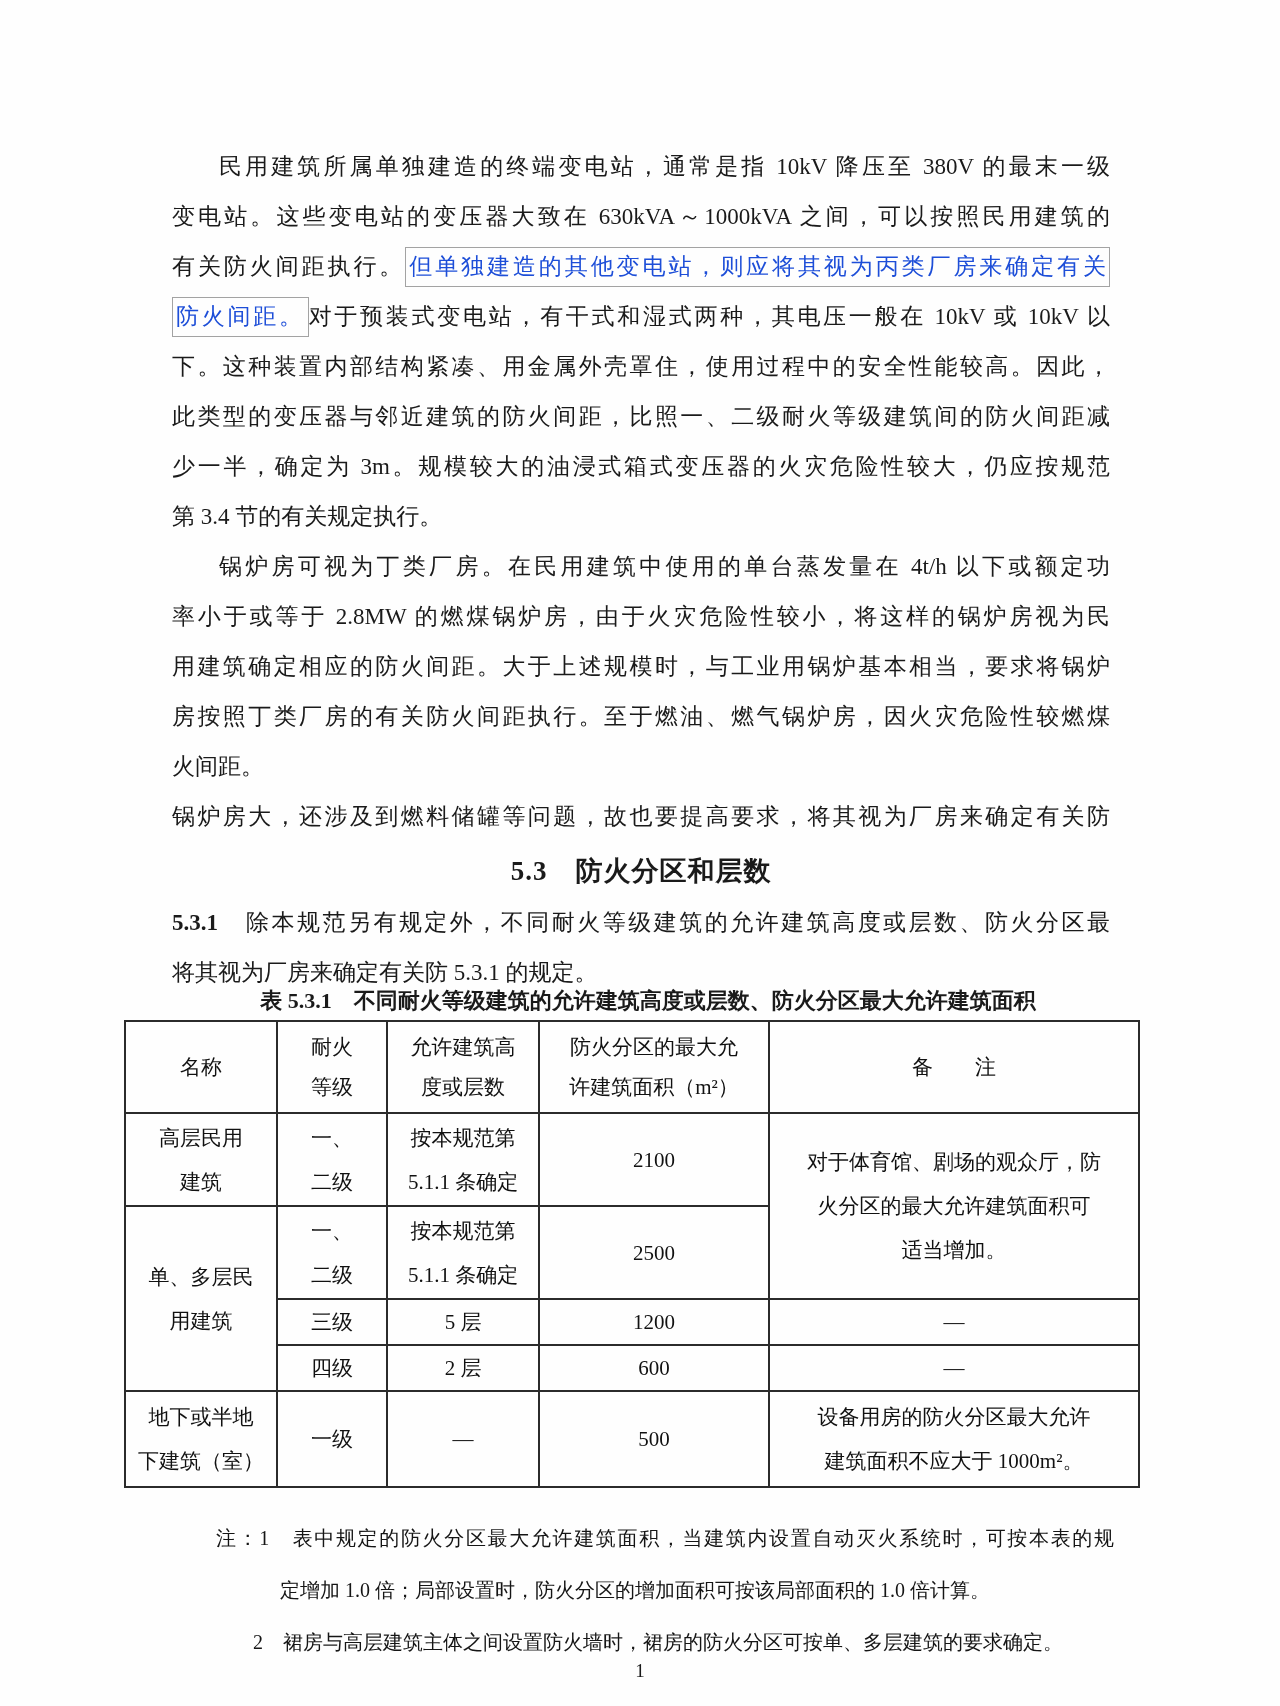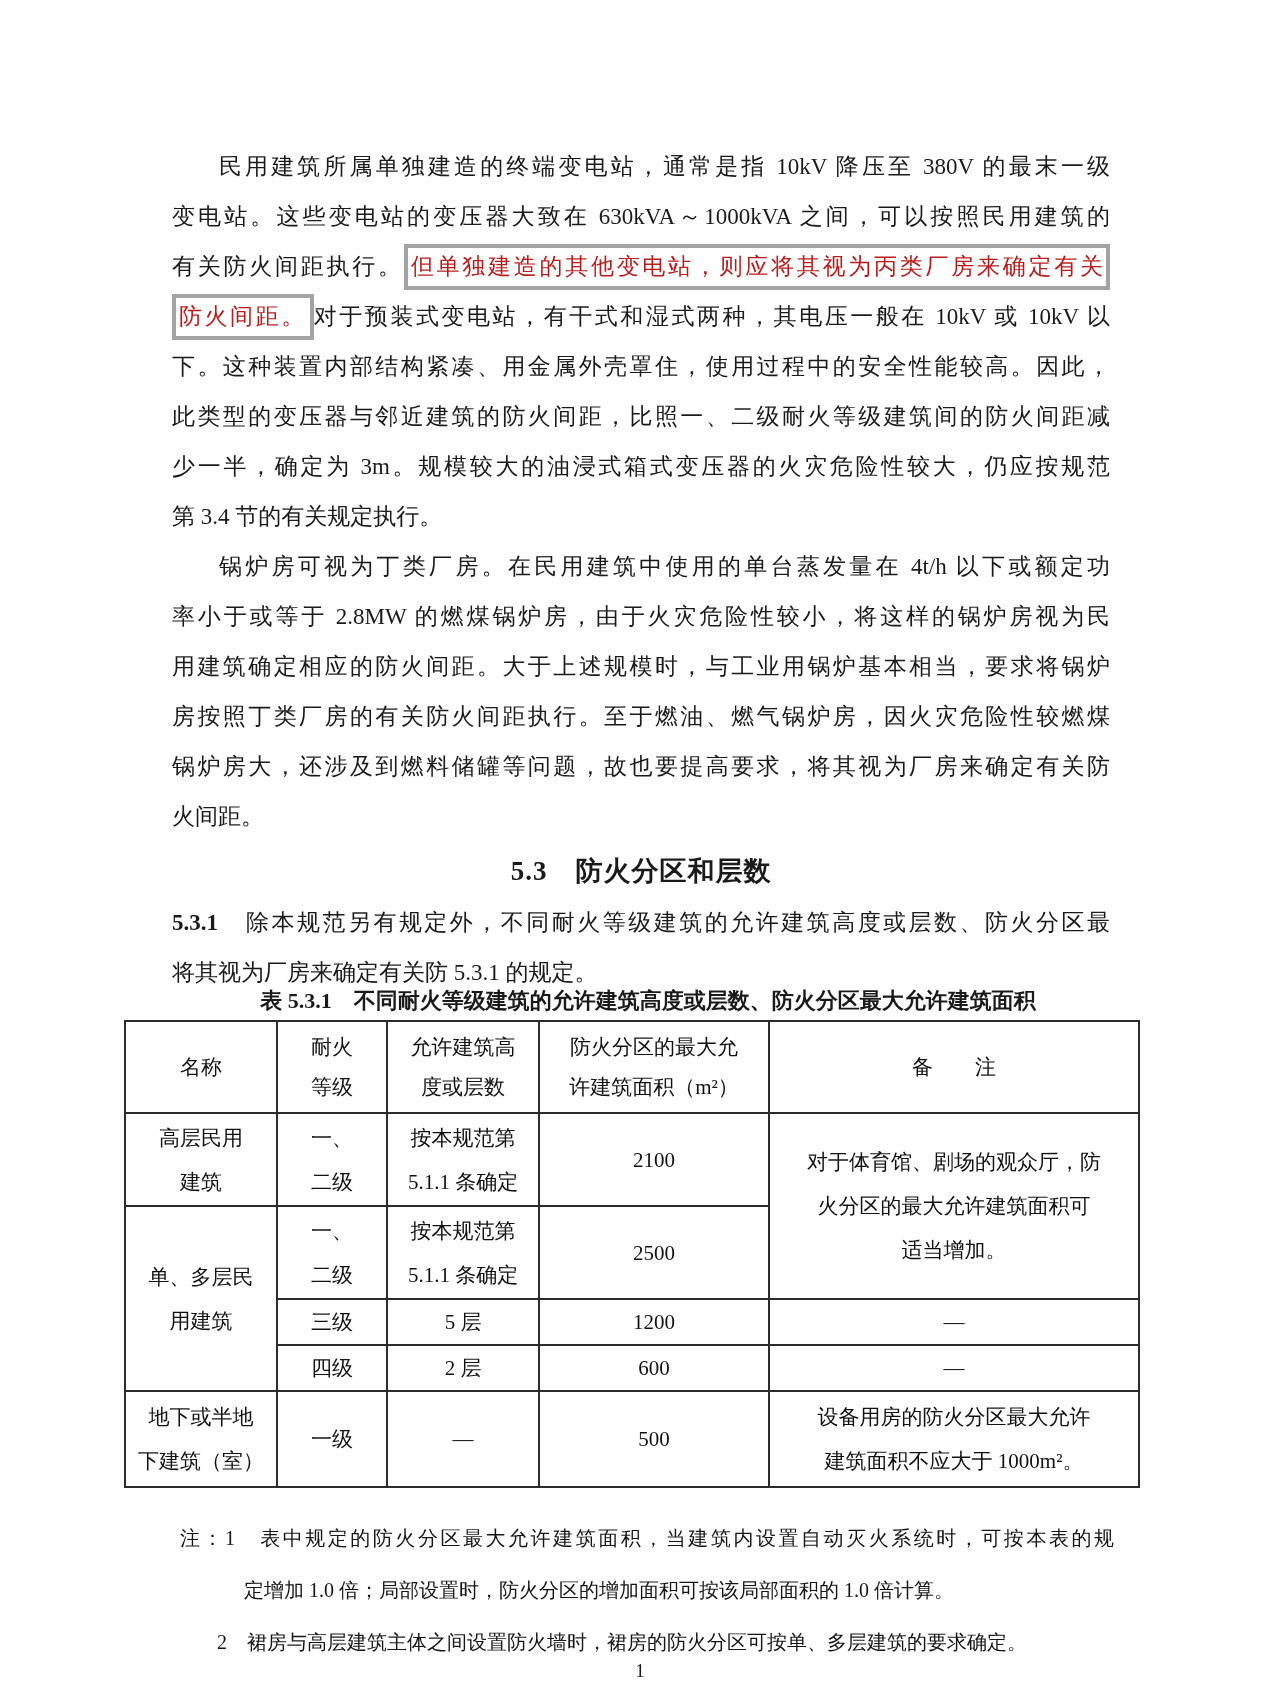--- a/index.html
+++ b/index.html
@@ -13,22 +13,22 @@
   
   .col-text{position:absolute;left:172px;top:142px;width:938px;}
   .pline{
     height:50px;line-height:50px;font-size:23px;
     text-align:justify;text-align-last:justify;
     white-space:nowrap;
   }
   .pline.lastline{text-align-last:left;}
   .pline.indent{text-indent:47px;}
   .redbox{
-    color:#b91c1c;
-    border:4px solid #a3a3a3;
+    color:#1d4ed8;
+    border:1px solid #a3a3a3;
     padding:6px 3px 7px 3px;
   }
   
   .sec-heading{
     margin-top:6px;height:46px;line-height:46px;
     text-align:center;font-weight:bold;font-size:27px;
     font-family:"Liberation Serif",sans-serif;
     letter-spacing:1px;
   }
   .clause{margin-top:4px;}
@@ -55,21 +55,21 @@
   }
   td.remark-merged{text-align:left;line-height:50px;padding:0 12px;}
   td.remark-left{text-align:left;line-height:47px;padding:0 12px;}
   tr.hdr td{line-height:40px;}
   
   .notes{
     position:absolute;left:180px;top:1512px;width:934px;
     font-family:"Liberation Serif",sans-serif;
     font-size:20px;color:#151515;
   }
-  .note-line{height:52px;line-height:52px;white-space:nowrap;}
+  .note-line{height:52px;line-height:52px;white-space:nowrap;margin-left:36px;}
   .note-line.just{text-align:justify;text-align-last:justify;}
   .note-ind2{padding-left:64px;}
   .note-ind3{padding-left:37px;}
   
   .pageno{
     position:absolute;left:0;top:1660px;width:1280px;
     text-align:center;font-size:19px;
     font-family:"Liberation Serif",sans-serif;
   }
 </style>
@@ -87,22 +87,22 @@
     <div class="pline">此类型的变压器与邻近建筑的防火间距，比照一、二级耐火等级建筑间的防火间距减</div>
     <div class="pline">少一半，确定为 3m。规模较大的油浸式箱式变压器的火灾危险性较大，仍应按规范</div>
     <div class="pline lastline">第 3.4 节的有关规定执行。</div>
   </div>
 
   <div>
     <div class="pline indent">锅炉房可视为丁类厂房。在民用建筑中使用的单台蒸发量在 4t/h 以下或额定功</div>
     <div class="pline">率小于或等于 2.8MW 的燃煤锅炉房，由于火灾危险性较小，将这样的锅炉房视为民</div>
     <div class="pline">用建筑确定相应的防火间距。大于上述规模时，与工业用锅炉基本相当，要求将锅炉</div>
     <div class="pline">房按照丁类厂房的有关防火间距执行。至于燃油、燃气锅炉房，因火灾危险性较燃煤</div>
+    <div class="pline lastline">火间距。</div>
     <div class="pline">锅炉房大，还涉及到燃料储罐等问题，故也要提高要求，将其视为厂房来确定有关防</div>
-    <div class="pline lastline">火间距。</div>
   </div>
 
   <div class="sec-heading">5.3　防火分区和层数</div>
 
   <div class="clause">
     <div class="pline"><span class="num">5.3.1</span><span>　除本规范另有规定外，不同耐火等级建筑的允许建筑高度或层数、防火分区最</span></div>
     <div class="pline lastline">将其视为厂房来确定有关防 5.3.1 的规定。</div>
   </div>
 
 </div>

